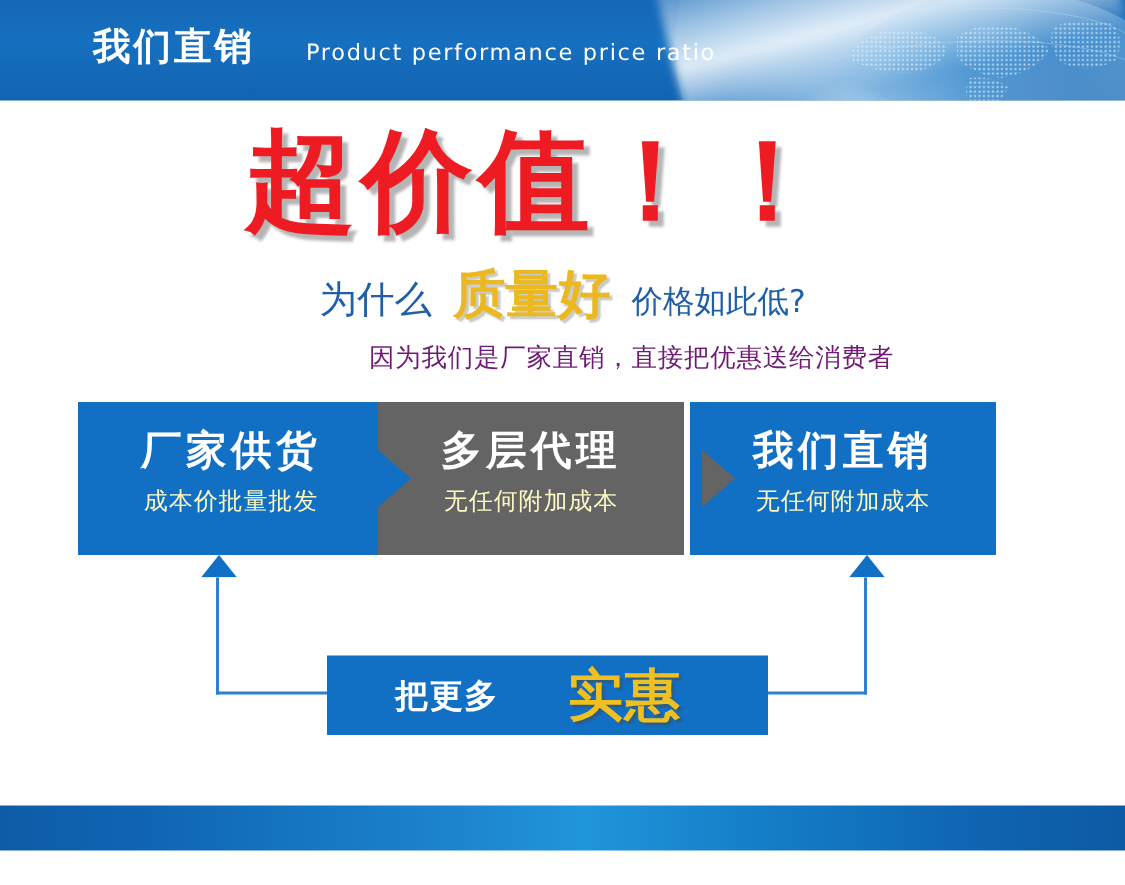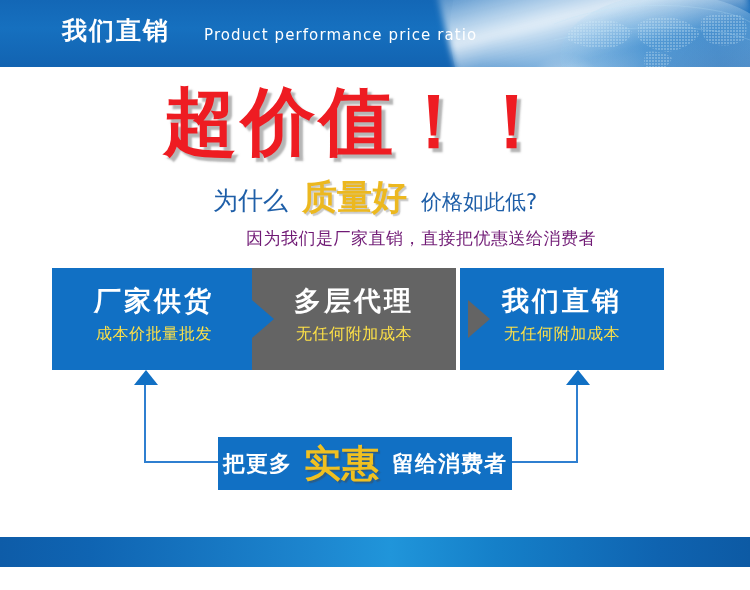--- a/index.html
+++ b/index.html
@@ -154,21 +154,21 @@
     font-size: 27px;
     font-weight: bold;
     color: #ffffff;
     letter-spacing: 3px;
     line-height: 1.12;
     font-family: "DejaVu Sans", "Liberation Sans", sans-serif;
   }
   .fb-sub {
     margin-top: 9px;
     font-size: 16px;
-    color: #fde047;
+    color: #fef9c3;
     letter-spacing: 0.6px;
     line-height: 1.1;
     font-family: "DejaVu Sans", "Liberation Sans", sans-serif;
   }
 
   
   .chevron {
     position: absolute;
     top: 300px;
     width: 22px;
@@ -201,20 +201,21 @@
   
   .banner {
     position: absolute;
     left: 218px; top: 437px;
     width: 294px; height: 53px;
     background: #1170c4;
     display: flex;
     align-items: center;
     justify-content: center;
     white-space: nowrap;
+    gap: 34px;
   }
   .bn-white {
     font-size: 22px;
     font-weight: bold;
     color: #ffffff;
     letter-spacing: 1px;
     font-family: "DejaVu Sans", "Liberation Sans", sans-serif;
   }
   .bn-gold {
     font-size: 37px;
@@ -308,18 +309,17 @@
   <div class="up-arrow ua2"></div>
 
   <div class="conn conn-v-left"></div>
   <div class="conn conn-v-right"></div>
   <div class="conn conn-h-left"></div>
   <div class="conn conn-h-right"></div>
 
   <div class="banner">
     <span class="bn-white">把更多</span>
       <span class="bn-gold">实惠</span>
-      <span class="bn-white">留给消费者</span>
   </div>
 
   <div class="footer-bar"></div>
 
 </div>
 
 </body></html>

